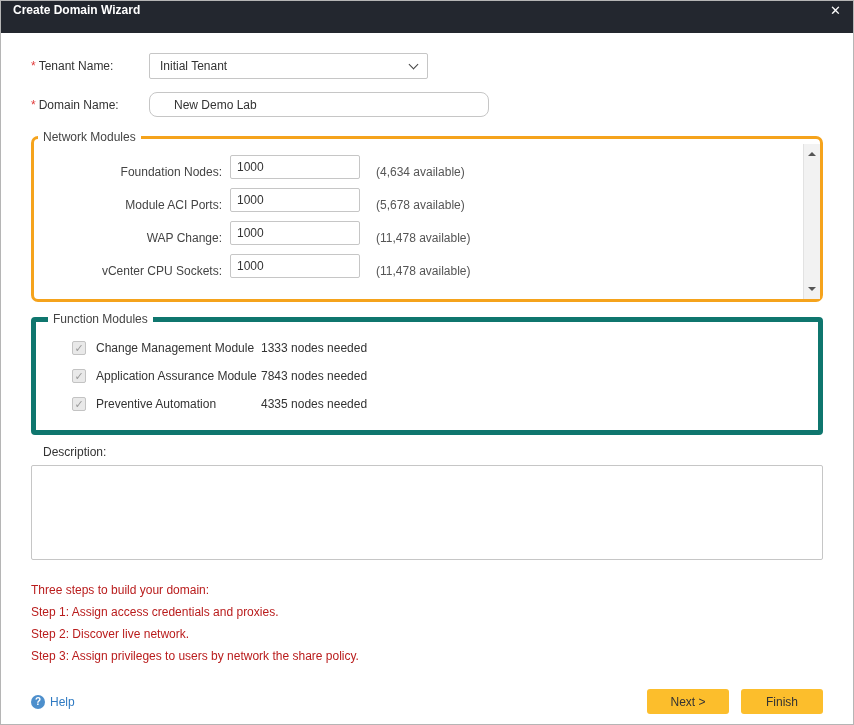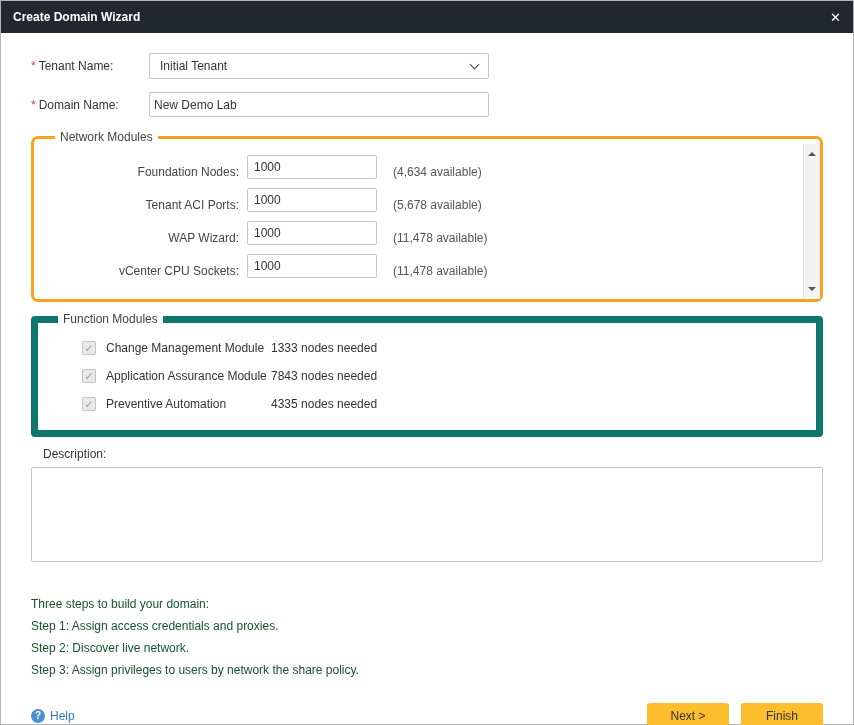--- a/index.html
+++ b/index.html
@@ -6,70 +6,70 @@
   html, body { margin: 0; padding: 0; }
   body {
     width: 854px; height: 725px;
     font-family: "Liberation Sans", sans-serif;
     font-size: 12px; color: #333; background: #fff;
     overflow: hidden;
   }
   .dialog { width: 854px; height: 725px; border: 1px solid #b5b5b5; background: #fff; display: flex; flex-direction: column; }
 
   
-  .titlebar { height: 28px; flex: 0 0 28px; background: #23272f; color: #fff; display: flex; align-items: center; justify-content: space-between; padding: 16px 12px; }
+  .titlebar { height: 28px; flex: 0 0 28px; background: #23272f; color: #fff; display: flex; align-items: flex-end; justify-content: space-between; padding: 16px 12px; }
   .titlebar .title { font-weight: bold; font-size: 12px; }
   .titlebar .close { font-size: 13px; cursor: pointer; line-height: 1; }
 
   .content { flex: 1; padding: 20px 30px 0 30px; }
 
   
   .form-row { display: flex; align-items: center; margin-bottom: 13px; }
   .form-row .lbl { width: 118px; color: #333; }
   .req { color: #e03b3b; margin-right: 3px; }
-  .select-box { width: 340px; height: 26px; border: 1px solid #c6c6c6; border-radius: 2px; background: #fff; display: flex; align-items: center; justify-content: space-between; padding: 0 10px; cursor: pointer; }
+  .select-box { width: 279px; height: 26px; border: 1px solid #c6c6c6; border-radius: 2px; background: #fff; display: flex; align-items: center; justify-content: space-between; padding: 0 10px; cursor: pointer; }
   .chev { width: 7px; height: 7px; border-right: 1.5px solid #444; border-bottom: 1.5px solid #444; transform: rotate(45deg); margin-top: -4px; }
-  .text-input { width: 340px; height: 25px; border: 1px solid #c6c6c6; border-radius: 2px; padding: 0 4px; font: inherit; color: #333; }
+  .text-input { width: 340px; height: 25px; border: 1px solid #c6c6c6; border-radius: 8px; padding: 0 24px; font: inherit; color: #333; }
 
   .license-label { font-weight: bold; margin: 4px 0 10px 0; }
   .license-label .req { font-weight: normal; }
 
   
   fieldset { margin: 0; }
-  .nm-fieldset { border: 3px solid #f5a31c; border-radius: 7px; position: relative; padding: 2px 0 0 17px; height: 172px; margin-bottom: 10px; }
+  .nm-fieldset { border: 3px solid #f5a31c; border-radius: 7px; position: relative; padding: 2px 0 0 0; height: 172px; margin-bottom: 10px; }
   .nm-fieldset legend, .fm-fieldset legend { padding: 0 5px; margin-left: 4px; color: #444; }
   .nm-viewport { height: 152px; overflow: hidden; padding-right: 22px; }
   .nm-row { display: flex; align-items: flex-end; height: 33px; }
   .nm-lbl { width: 196px; text-align: right; padding-right: 8px; color: #444; }
   .nm-input { width: 130px; height: 24px; border: 1px solid #c6c6c6; border-radius: 2px; padding: 0 6px; font: inherit; color: #333; }
   .nm-avail { margin-left: 16px; color: #555; }
   .spin-wrap { position: relative; width: 130px; }
   .spin-wrap .nm-input { width: 130px; padding-right: 18px; border: 1px solid #56a0d3; }
   .spinner { position: absolute; right: 1px; top: 1px; width: 15px; height: 11px; background: #f5f5f5; border-left: 1px solid #c6c6c6; border-bottom: 1px solid #c6c6c6; display: flex; align-items: center; justify-content: center; cursor: pointer; }
   .tri-up { width: 0; height: 0; border-left: 4px solid transparent; border-right: 4px solid transparent; border-bottom: 4px solid #555; }
   .tri-down { width: 0; height: 0; border-left: 4px solid transparent; border-right: 4px solid transparent; border-top: 4px solid #555; }
 
   .nm-scrollbar { position: absolute; top: 0; right: 0; bottom: 0; width: 17px; background: #f2f2f2; border-left: 1px solid #e2e2e2; }
   .sb-btn { position: absolute; left: 0; width: 16px; height: 16px; display: flex; align-items: center; justify-content: center; cursor: pointer; }
   .sb-btn.up { top: 2px; } .sb-btn.down { bottom: 2px; }
   .sb-btn .tri-up, .sb-btn .tri-down { border-left-width: 4px; border-right-width: 4px; }
 
   
-  .fm-fieldset { border: 7px solid #0f766e; border-radius: 4px; padding: 8px 0 12px 16px; margin-bottom: 10px; }
+  .fm-fieldset { border: 5px solid #0f766e; border-radius: 4px; padding: 8px 0 12px 8px; margin-bottom: 10px; }
   .fm-row { display: flex; align-items: center; height: 28px; padding-left: 28px; }
   .fm-check { width: 14px; height: 14px; flex: 0 0 14px; background: #e9e9e9; border: 1px solid #c3c3c3; border-radius: 2px; color: #9a9a9a; font-size: 11px; line-height: 12px; text-align: center; margin-right: 10px; }
   .fm-lbl { width: 165px; }
   .fm-needed { color: #333; }
 
   
   .desc-label { margin: 10px 0 6px 12px; }
   .desc-textarea { width: 100%; height: 95px; border: 1px solid #c6c6c6; border-radius: 2px; resize: none; font: inherit; padding: 6px; }
 
   
-  .steps { margin-top: 28px; color: #14532d; }
+  .steps { margin-top: 16px; color: #b91c1c; }
   .steps div { line-height: 22px; }
 
   
   .footer { display: flex; align-items: center; justify-content: space-between; margin-top: 22px; }
   .help { display: flex; align-items: center; gap: 5px; cursor: pointer; }
   .help-icon { width: 14px; height: 14px; border-radius: 50%; background: #4d8fcc; color: #fff; font-size: 10px; font-weight: bold; display: flex; align-items: center; justify-content: center; }
   .help-lbl { color: #2f7ac2; }
   .btns { display: flex; gap: 12px; }
   .btn { min-width: 82px; height: 25px; background: #fcbe2c; border: none; border-radius: 3px; font: inherit; color: #333; cursor: pointer; padding: 0 14px; }
 </style>
@@ -103,27 +103,27 @@
       <legend>Network Modules</legend>
       <div class="nm-viewport">
 
         <div class="nm-row">
           <span class="nm-lbl">Foundation Nodes:</span>
           <input class="nm-input" value="1000" style="">
           <span class="nm-avail">(4,634 available)</span>
         </div>
 
         <div class="nm-row">
-          <span class="nm-lbl">Tenant ACI Ports:</span>
+          <span class="nm-lbl">Module ACI Ports:</span>
           <input class="nm-input" value="1000" style="">
           <span class="nm-avail">(5,678 available)</span>
         </div>
 
         <div class="nm-row">
-          <span class="nm-lbl">WAP Wizard:</span>
+          <span class="nm-lbl">WAP Change:</span>
           <input class="nm-input" value="1000" style="">
           <span class="nm-avail">(11,478 available)</span>
         </div>
 
         <div class="nm-row">
           <span class="nm-lbl">vCenter CPU Sockets:</span>
           <input class="nm-input" value="1000" style="">
           <span class="nm-avail">(11,478 available)</span>
         </div>
 

